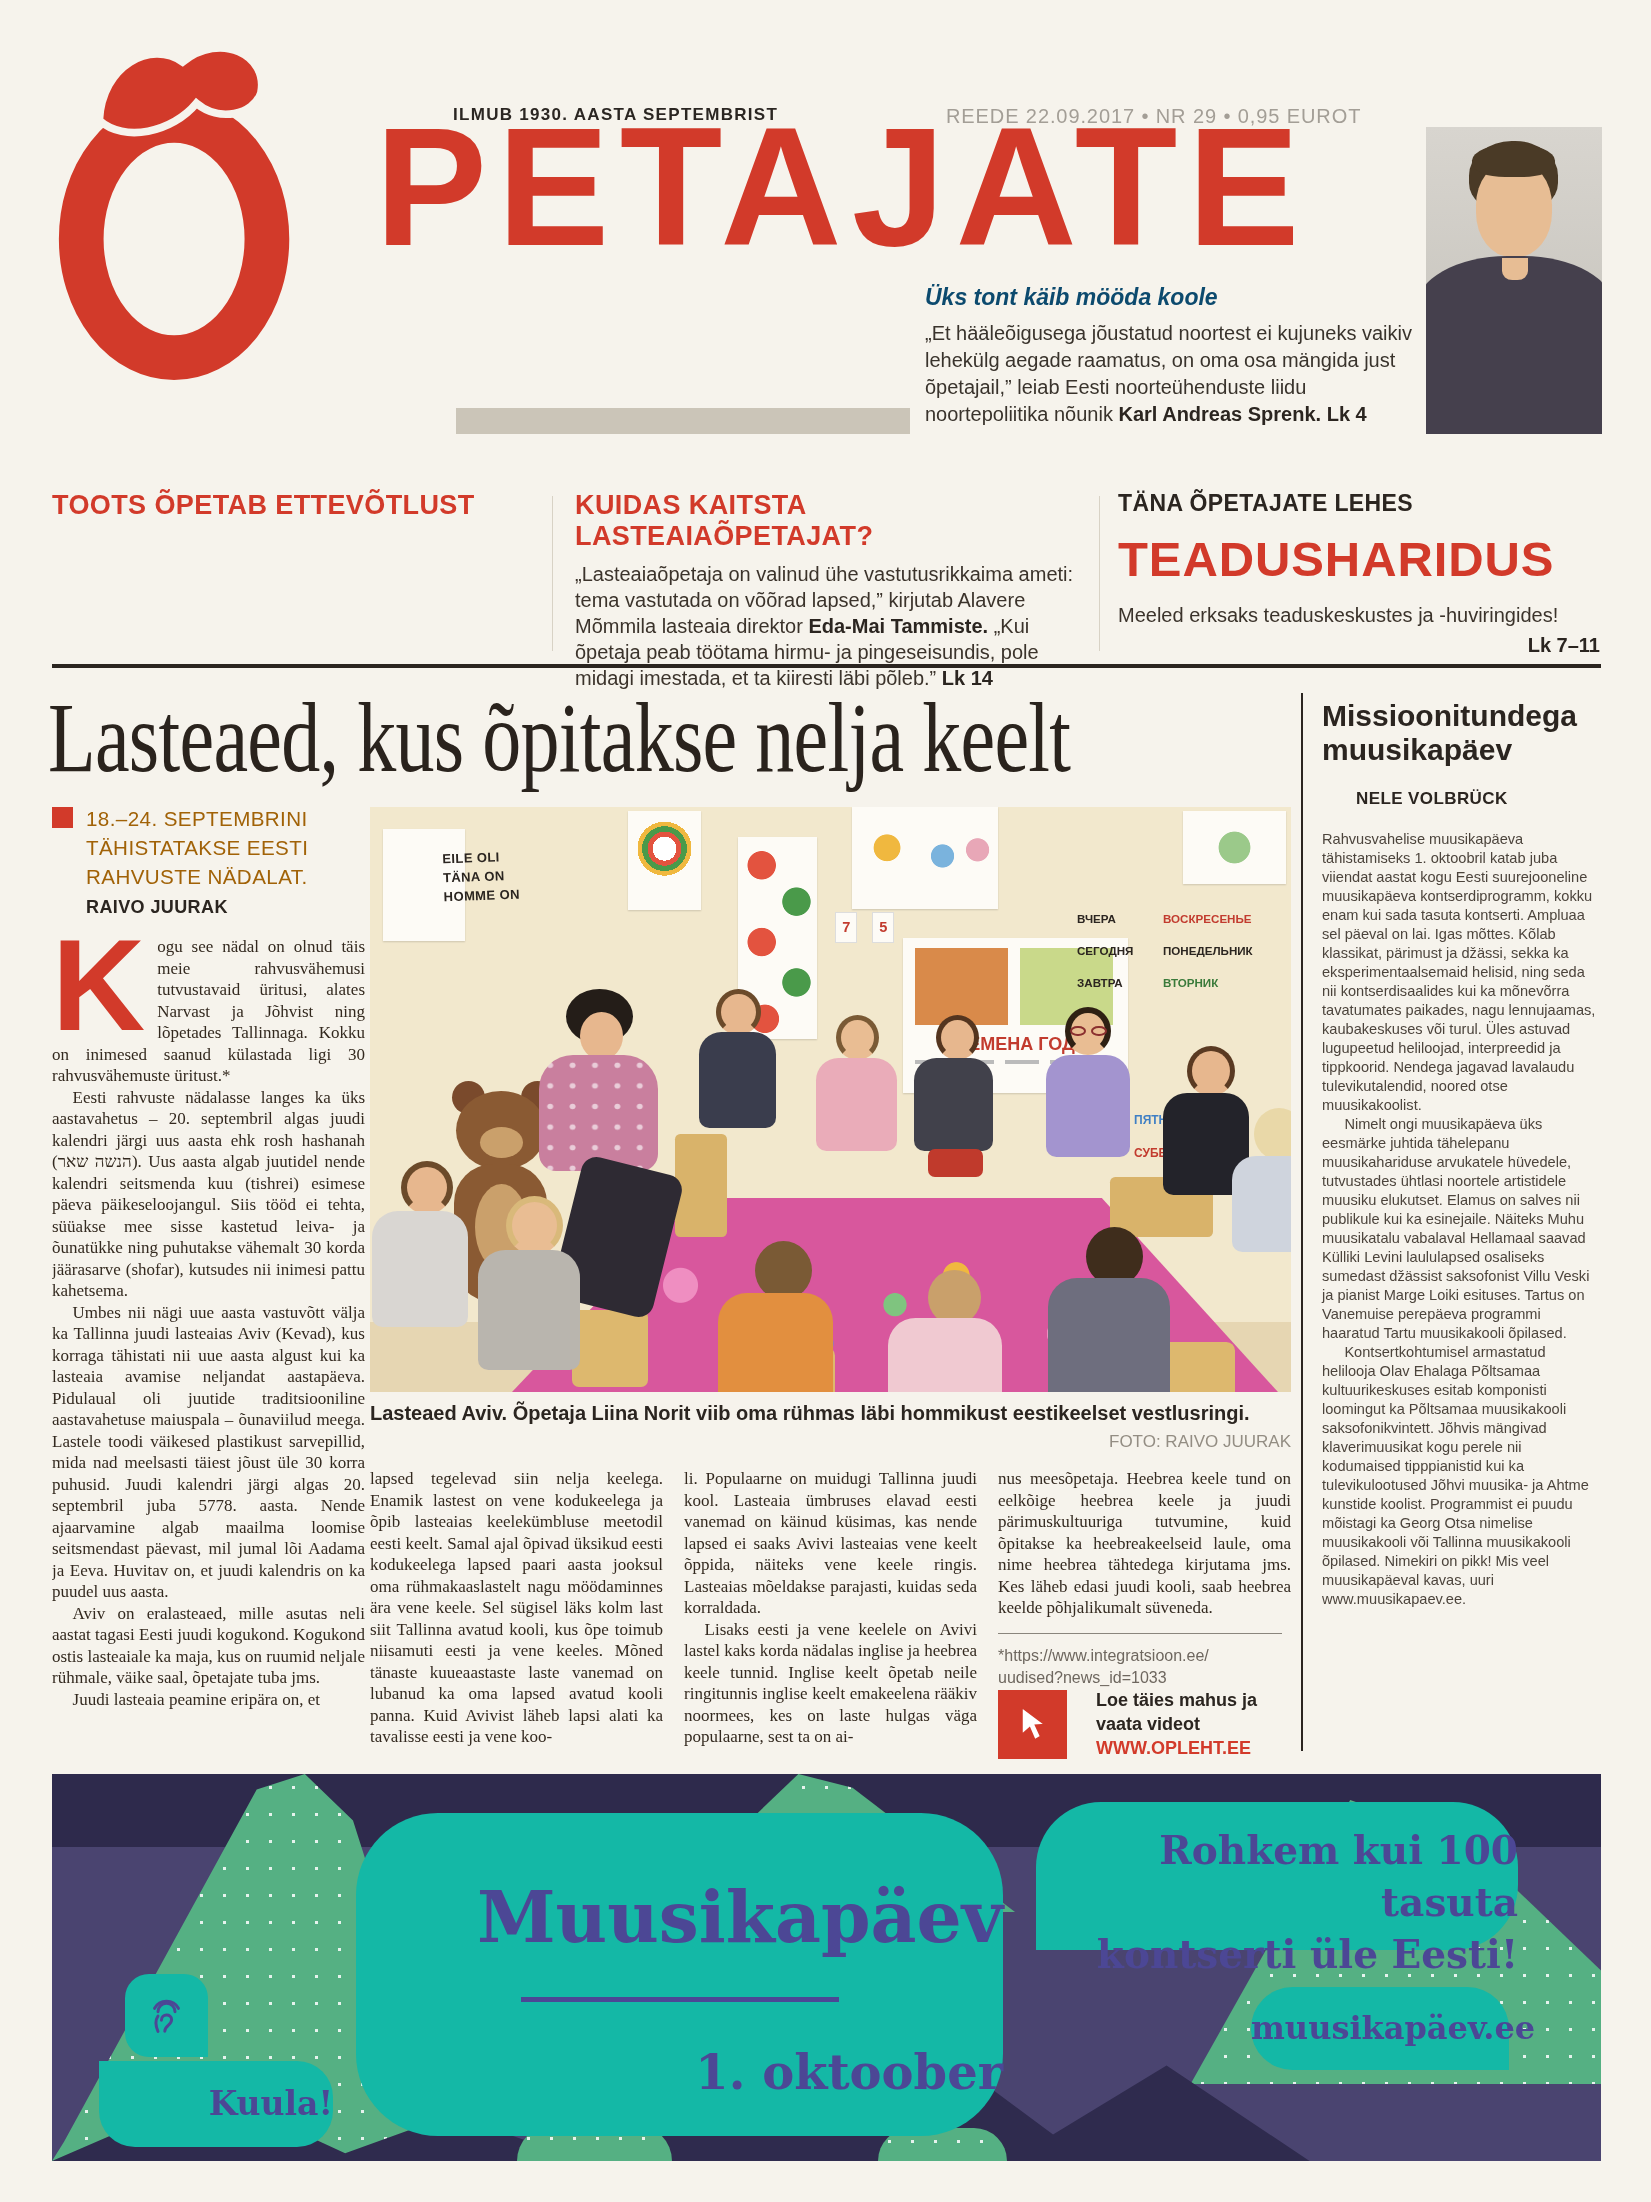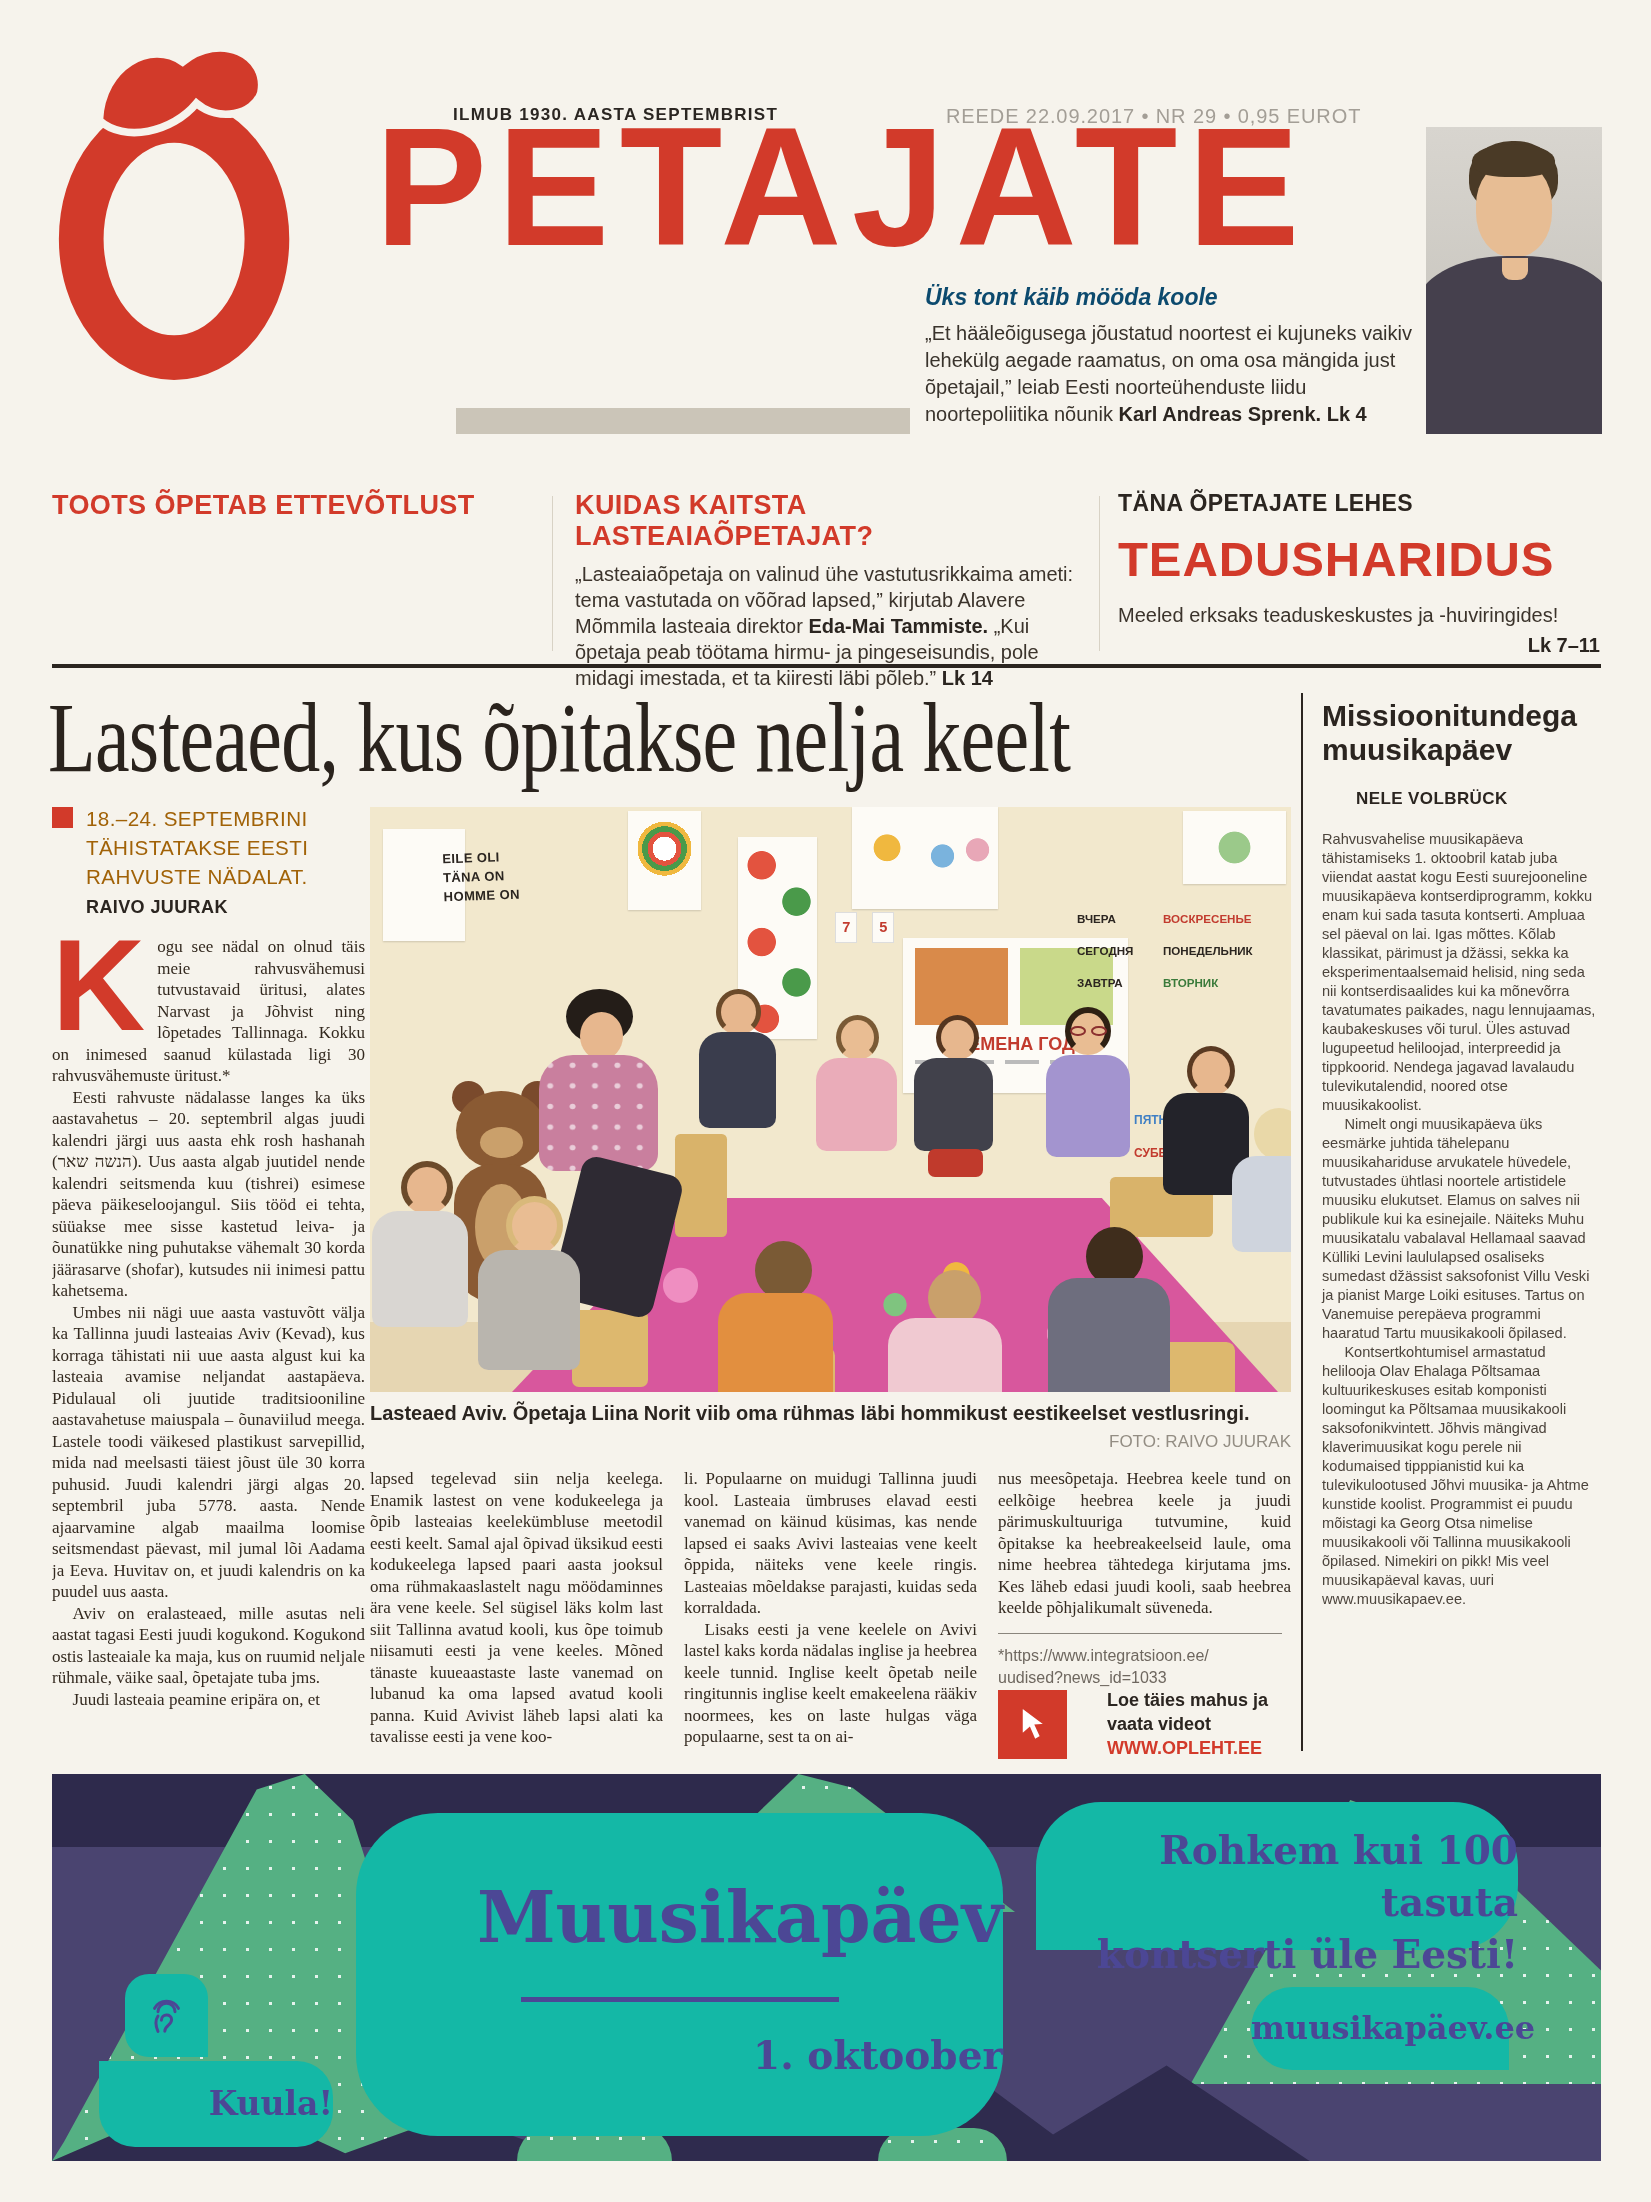--- a/index.html
+++ b/index.html
@@ -86,21 +86,21 @@
 
   .caption { left:370px; top:1402px; width:921px; font-size:20px; font-weight:bold; color:#2b2520; }
   .credit { left:370px; top:1432px; width:921px; text-align:right; font-size:17px; color:#938d83; }
 
   .col2 { left:370px;  top:1468px; width:293px; height:284px; overflow:hidden; }
   .col3 { left:684px;  top:1468px; width:293px; height:284px; overflow:hidden; }
   .col4 { left:998px; top:1468px; width:293px; height:284px; overflow:hidden; }
 
   .fn-rule { left:998px; top:1633px; width:284px; height:0.9px; background:#8a857c; }
   .footnote { left:998px; top:1645px; font-size:16px; line-height:21.5px; color:#6e675f; }
-  .cta { left:998px; top:1688px; width:297px; display:flex; gap:40px; align-items:center; }
+  .cta { left:998px; top:1688px; width:297px; display:flex; gap:29px; align-items:center; }
   .cta-box { width:69px; height:69px; background:#d23a2a; flex:0 0 auto; display:flex; align-items:center; justify-content:center; }
   .cta-text { font-size:18px; font-weight:bold; line-height:24px; }
   .cta-text .url { color:#d23a2a; }
 
   
   .side-div { left:1301px; top:693px; width:1.7px; height:1058px; background:#2b2520; }
   .sidebar { left:1322px; top:699px; width:280px; }
   .side-title { font-size:30px; line-height:34px; font-weight:bold; color:#2b2520; }
   .side-byline { margin-top:22.4px; padding-left:34px; font-size:17px; font-weight:bold; letter-spacing:0.4px; }
   .side-body { margin-top:20.6px; font-size:14.6px; line-height:19px; color:#4c443c; }
@@ -119,21 +119,21 @@
   .g4 { left:465px; top:351px; width:155px; height:36px; border-radius:77px 77px 0 0; }
   .g5 { left:826px; top:354px; width:129px; height:33px; border-radius:69px 69px 0 0; }
   .dark-m { position:absolute; background:#2f2b4e; }
   .dm1 { left:516px; top:250px; width:1032px; height:138px;
          clip-path:polygon(0% 100%, 12% 25%, 22% 75%, 34% 8%, 47% 80%, 58% 30%, 72% 100%, 100% 100%); }
   .dm2 { left:0; top:310px; width:533px; height:77px; clip-path:polygon(0% 100%, 30% 10%, 55% 90%, 75% 40%, 100% 100%); }
   .bubble { position:absolute; background:#14b8a6; color:#4c4795; text-align:right; }
   .ad-card { left:304px; top:39px; width:647px; height:323px; border-radius:82px; }
   .ad-title { margin-top:62px; font-size:71px; font-weight:bold; }
   .ad-divider { width:318px; height:5.2px; background:#4c4795; margin:38px auto 0; }
-  .ad-date { margin-top:30px; font-size:39px; font-weight:bold; }
+  .ad-date { margin-top:42px; font-size:48px; font-weight:bold; }
   .ad-slogan { left:984px; top:27.5px; width:482px; height:148px; border-radius:65px 65px 65px 0;
                font-size:39px; line-height:52px; font-weight:bold; padding-top:22.4px; }
   .ad-url { left:1199px; top:213px; width:258px; height:83px; border-radius:47px 47px 0 47px;
             font-size:32px; font-weight:bold; line-height:83px; }
   .ad-chip { left:73px; top:200px; width:83px; height:83px; border-radius:24px 24px 0 24px;
              display:flex; align-items:center; justify-content:center; }
   .ad-listen { left:47px; top:287px; width:234px; height:86px; border-radius:0 36px 36px 36px;
                font-size:33px; font-weight:bold; line-height:86px; }
 </style>
 </head>

